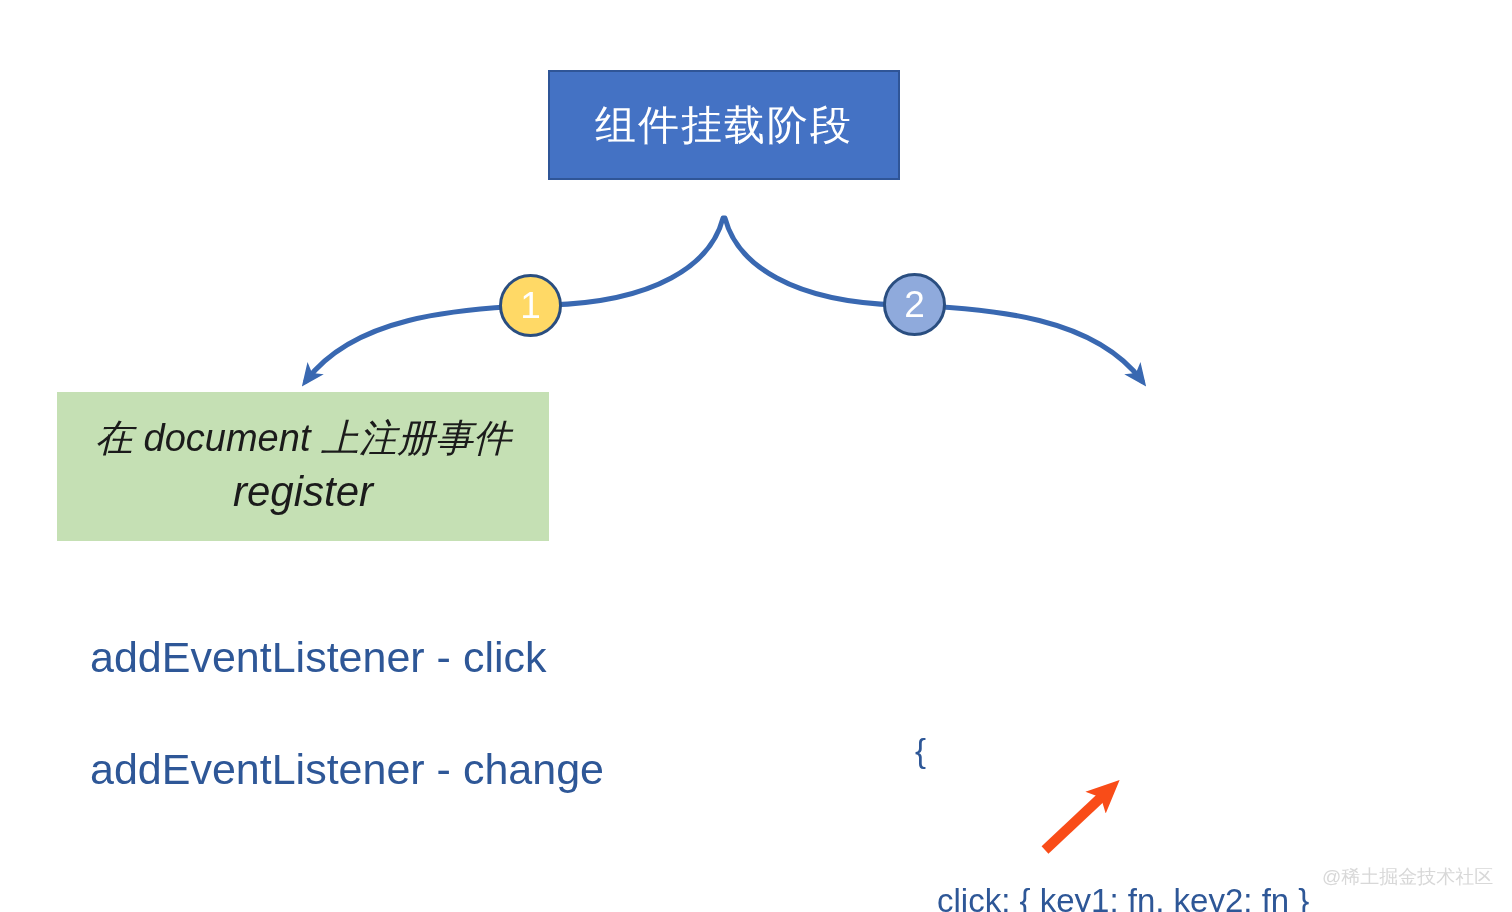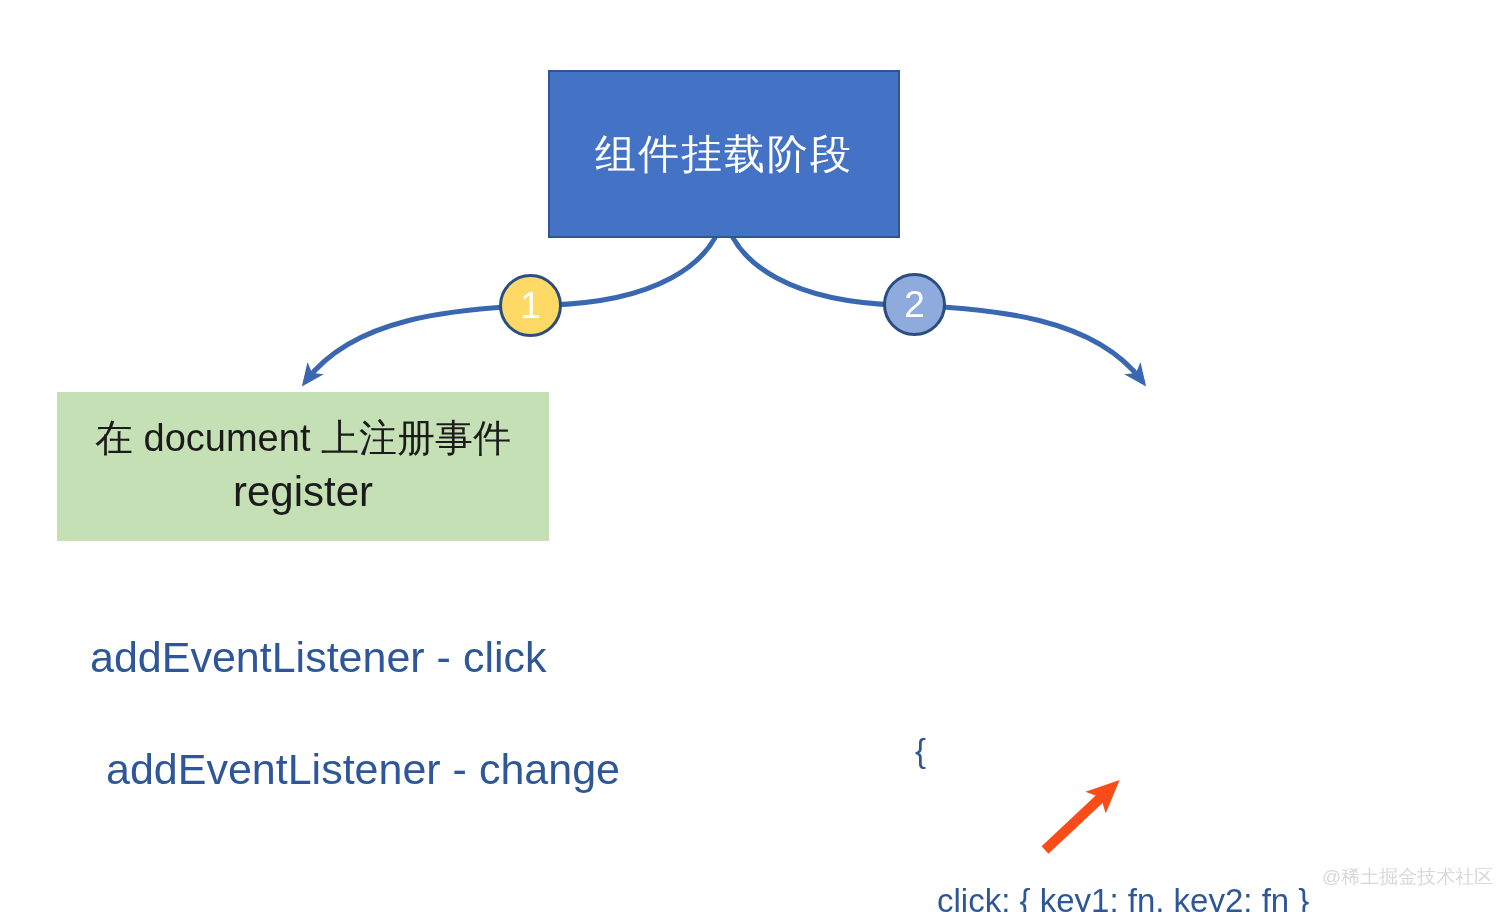--- a/index.html
+++ b/index.html
@@ -42,21 +42,21 @@
     fill:none;
     stroke:var(--annotation);
     stroke-width:10;
     stroke-linecap:butt;
   }
   .arrowhead-red{ fill:var(--annotation); }
 
   .root-box{
     position:absolute;
     left:548px; top:70px;
-    width:352px; height:168px;
+    width:352px; height:110px;
     background:var(--root-box-bg);
     border:2px solid var(--root-box-border);
     display:flex; align-items:center; justify-content:center;
     color:#ffffff;
     font-size:41px;
     letter-spacing:2px;
   }
   .badge{
     position:absolute;
     width:63px; height:63px;
@@ -70,36 +70,37 @@
   .badge-2{ left:883px; top:273px; background:var(--badge2-bg); }
 
   .leaf-box{
     position:absolute;
     background:var(--green-box-bg);
     display:flex; flex-direction:column;
     align-items:center; justify-content:center;
     color:var(--node-text);
     text-align:center;
     line-height:1.34;
+    font-style:italic;
   }
   .leaf-left{ left:57px; top:392px; width:492px; height:149px; }
   .leaf-right{ left:901px; top:392px; width:490px; height:150px; }
   .leaf-title{ font-size:38px; }
   .leaf-right .leaf-title{ font-size:40px; letter-spacing:1px; }
   .leaf-subtitle{ font-size:42px; }
 
   .note{
     position:absolute;
     left:90px;
     color:var(--code-text);
     font-size:43px;
     white-space:pre;
   }
   .note-1{ top:633px; }
-  .note-2{ top:745px;margin-left:16px; }
+  .note-2{ top:745px; }
 
   .code-block{
     position:absolute;
     left:915px; top:626px;
     color:var(--code-text);
     font-size:33px;
     line-height:50px;
     white-space:pre;
   }
   .code-line.indent{ padding-left:22px; }

